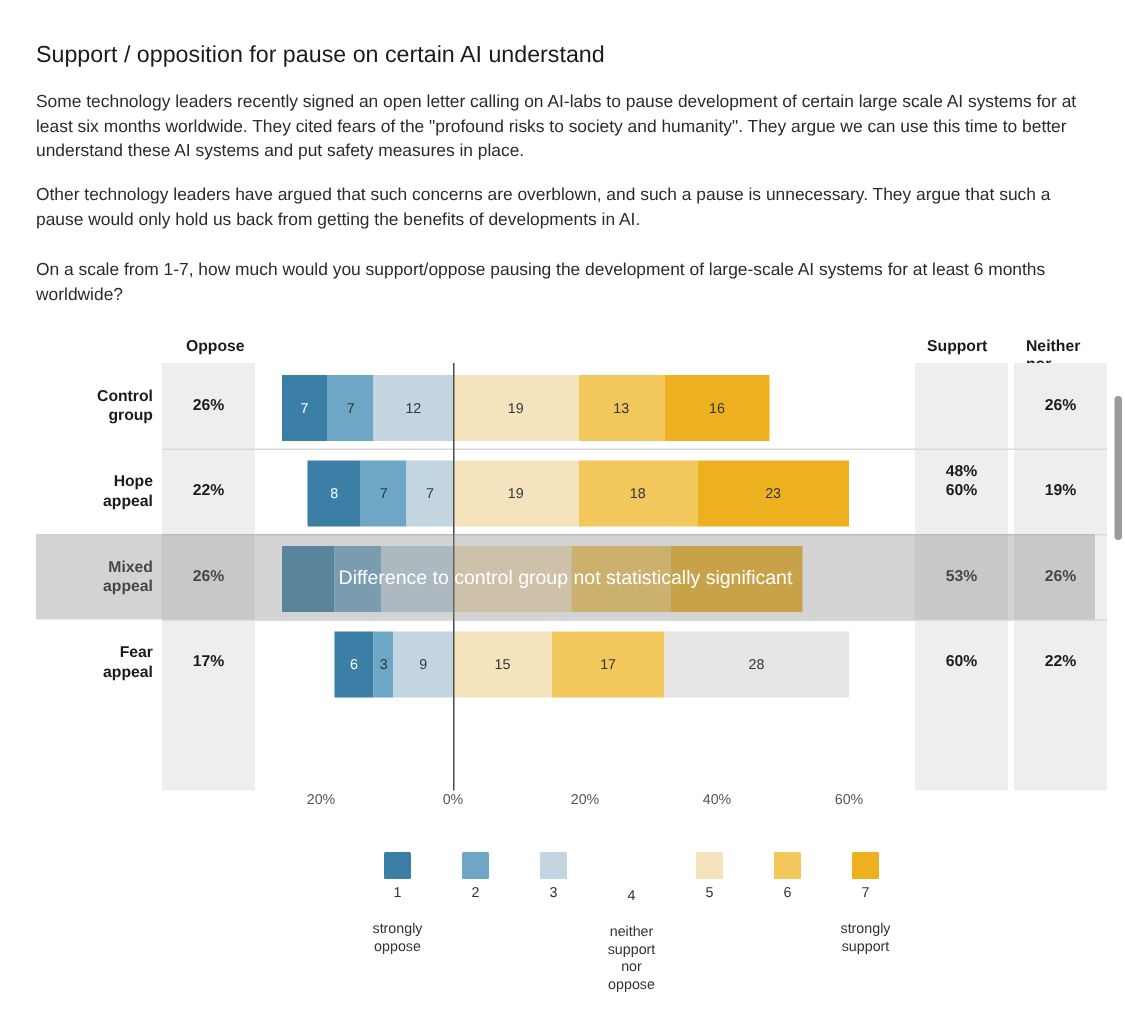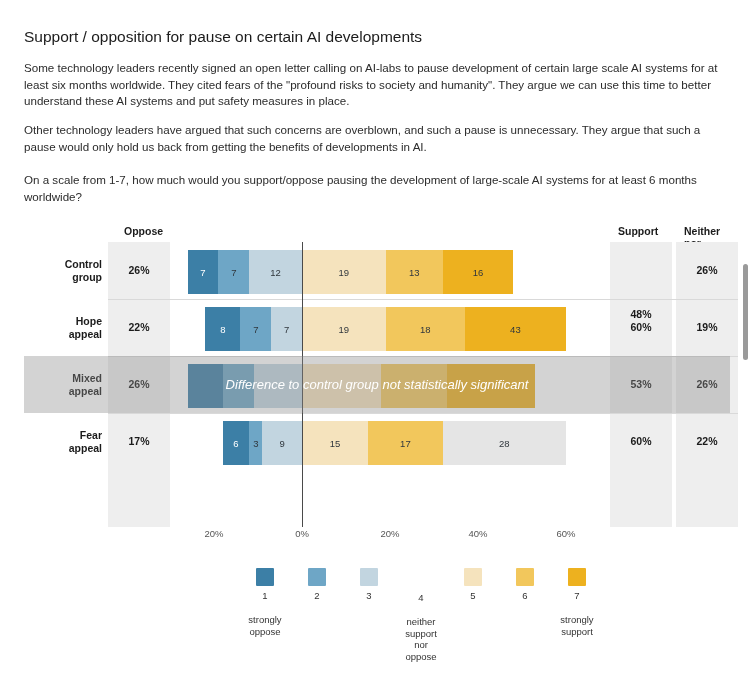--- a/index.html
+++ b/index.html
@@ -109,21 +109,21 @@
   .scroll{
     position:absolute;right:2px;top:264px;width:5px;height:96px;
     background:#9a9a9a;border-radius:3px;
   }
 </style>
 </head>
 <body>
 
 <div class="page">
 
-  <div class="title">Support / opposition for pause on certain AI developments</div>
+  <div class="title">Support / opposition for pause on certain AI understand</div>
 
   <div class="para" id="p2">Other technology leaders have argued that such concerns are overblown, and such a pause is unnecessary. They argue that such a pause would only hold us back from getting the benefits of developments in AI.</div>
   <div class="para" id="p1">Some technology leaders recently signed an open letter calling on AI-labs to pause development of certain large scale AI systems for at least six months worldwide. They cited fears of the "profound risks to society and humanity". They argue we can use this time to better understand these AI systems and put safety measures in place.</div>
   <div class="para" id="p3">On a scale from 1-7, how much would you support/oppose pausing the development of large-scale AI systems for at least 6 months worldwide?</div>
 
   <div class="chart">
     <div class="col-head" id="h-oppose">Oppose</div>
     <div class="col-head" id="h-support">Support</div>
     <div class="col-head" id="h-neither">Neither nor</div>
 
@@ -163,21 +163,21 @@
           <div class="seg" style="left: 48.4px; width: 30.8px; top: 8px; height: 44px; background: rgb(110, 166, 198);">7</div>
           <div class="seg" style="left: 79.2px; width: 52.8px; top: 8px; height: 44px; background: rgb(194, 213, 224);">12</div>
           <div class="seg" style="left: 132px; width: 83.6px; top: 8px; height: 44px; background: rgb(245, 227, 189);">19</div>
           <div class="seg" style="left: 215.6px; width: 57.2px; top: 8px; height: 44px; background: rgb(242, 199, 92);">13</div>
           <div class="seg" style="left: 272.8px; width: 70.4px; top: 8px; height: 44px; background: rgb(237, 177, 31);">16</div>
           <div class="seg dark" style="left: 35.2px; width: 35.2px; top: 65px; height: 44px; background: rgb(60, 127, 166);">8</div>
           <div class="seg" style="left: 70.4px; width: 30.8px; top: 65px; height: 44px; background: rgb(110, 166, 198);">7</div>
           <div class="seg" style="left: 101.2px; width: 30.8px; top: 65px; height: 44px; background: rgb(194, 213, 224);">7</div>
           <div class="seg" style="left: 132px; width: 83.6px; top: 65px; height: 44px; background: rgb(245, 227, 189);">19</div>
           <div class="seg" style="left: 215.6px; width: 79.2px; top: 65px; height: 44px; background: rgb(242, 199, 92);">18</div>
-          <div class="seg" style="left: 294.8px; width: 101.2px; top: 65px; height: 44px; background: rgb(237, 177, 31);">43</div>
+          <div class="seg" style="left: 294.8px; width: 101.2px; top: 65px; height: 44px; background: rgb(237, 177, 31);">23</div>
           <div class="seg dark" style="left: 17.6px; width: 35.2px; top: 122px; height: 44px; background: rgb(60, 127, 166);"></div>
           <div class="seg" style="left: 52.8px; width: 30.8px; top: 122px; height: 44px; background: rgb(110, 166, 198);"></div>
           <div class="seg" style="left: 83.6px; width: 48.4px; top: 122px; height: 44px; background: rgb(194, 213, 224);"></div>
           <div class="seg" style="left: 132px; width: 79.2px; top: 122px; height: 44px; background: rgb(245, 227, 189);"></div>
           <div class="seg" style="left: 211.2px; width: 66px; top: 122px; height: 44px; background: rgb(242, 199, 92);"></div>
           <div class="seg" style="left: 277.2px; width: 88px; top: 122px; height: 44px; background: rgb(237, 177, 31);"></div>
           <div class="seg dark" style="left: 52.8px; width: 26.4px; top: 179px; height: 44px; background: rgb(60, 127, 166);">6</div>
           <div class="seg" style="left: 79.2px; width: 13.2px; top: 179px; height: 44px; background: rgb(110, 166, 198);">3</div>
           <div class="seg" style="left: 92.4px; width: 39.6px; top: 179px; height: 44px; background: rgb(194, 213, 224);">9</div>
           <div class="seg" style="left: 132px; width: 66px; top: 179px; height: 44px; background: rgb(245, 227, 189);">15</div>
@@ -190,21 +190,21 @@
     <div class="xaxis" id="xaxis">
         <div class="xtick" style="left: 44px;">20%</div>
         <div class="xtick" style="left: 132px;">0%</div>
         <div class="xtick" style="left: 220px;">20%</div>
         <div class="xtick" style="left: 308px;">40%</div>
         <div class="xtick" style="left: 396px;">60%</div>
       </div>
 
     <div id="overlay-layer">
         <div class="hl" style="top: 136px;"></div>
-        <div class="hl-text" style="top: 157px; font-style: italic;">Difference to control group not statistically significant</div>
+        <div class="hl-text" style="top: 157px;">Difference to control group not statistically significant</div>
       </div>
   </div>
 
   <div class="legend" id="legend">
       <div class="lg-item" style="left: 208px;">
         <div class="lg-swatch" style="background: rgb(60, 127, 166);"></div>
         <div class="lg-num">1</div>
         <div class="lg-cap">strongly<br>oppose</div>
       </div>
       <div class="lg-item" style="left: 260px;">

